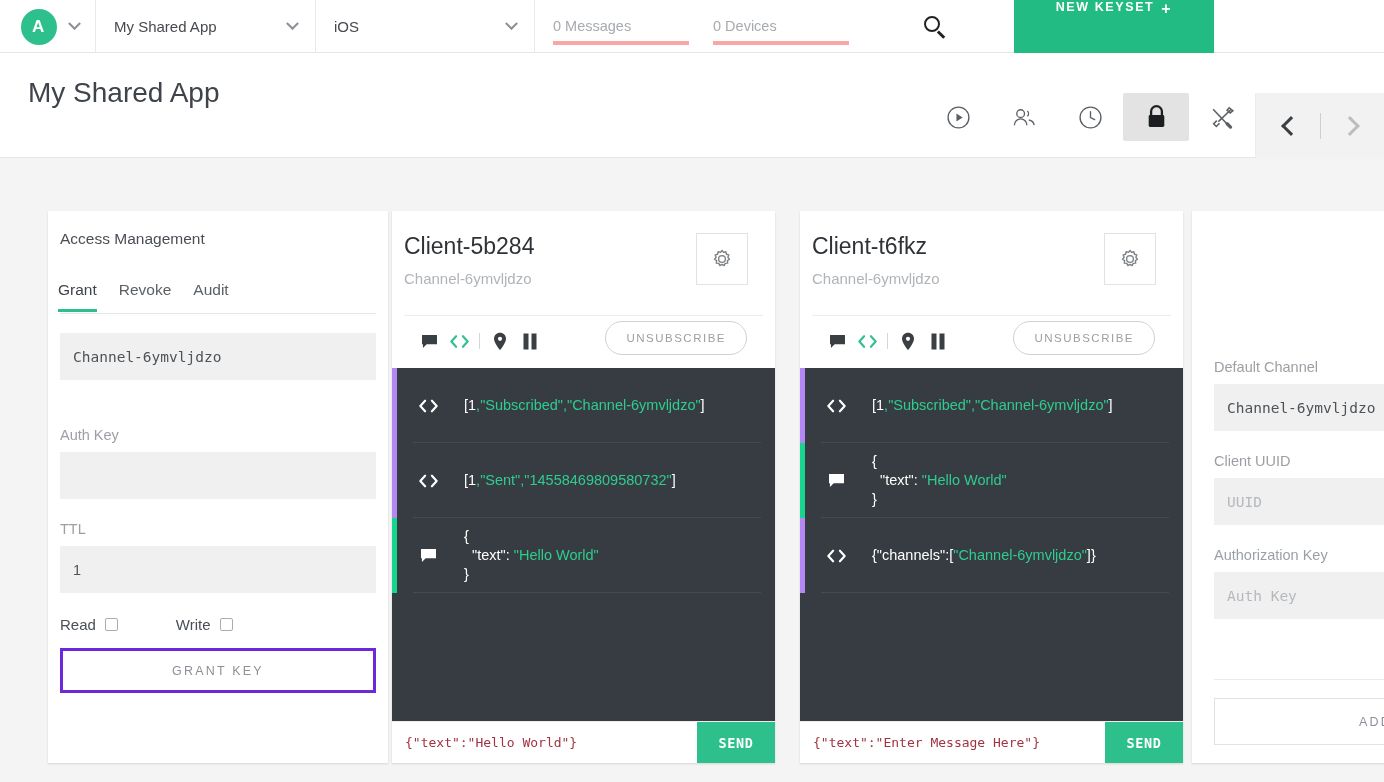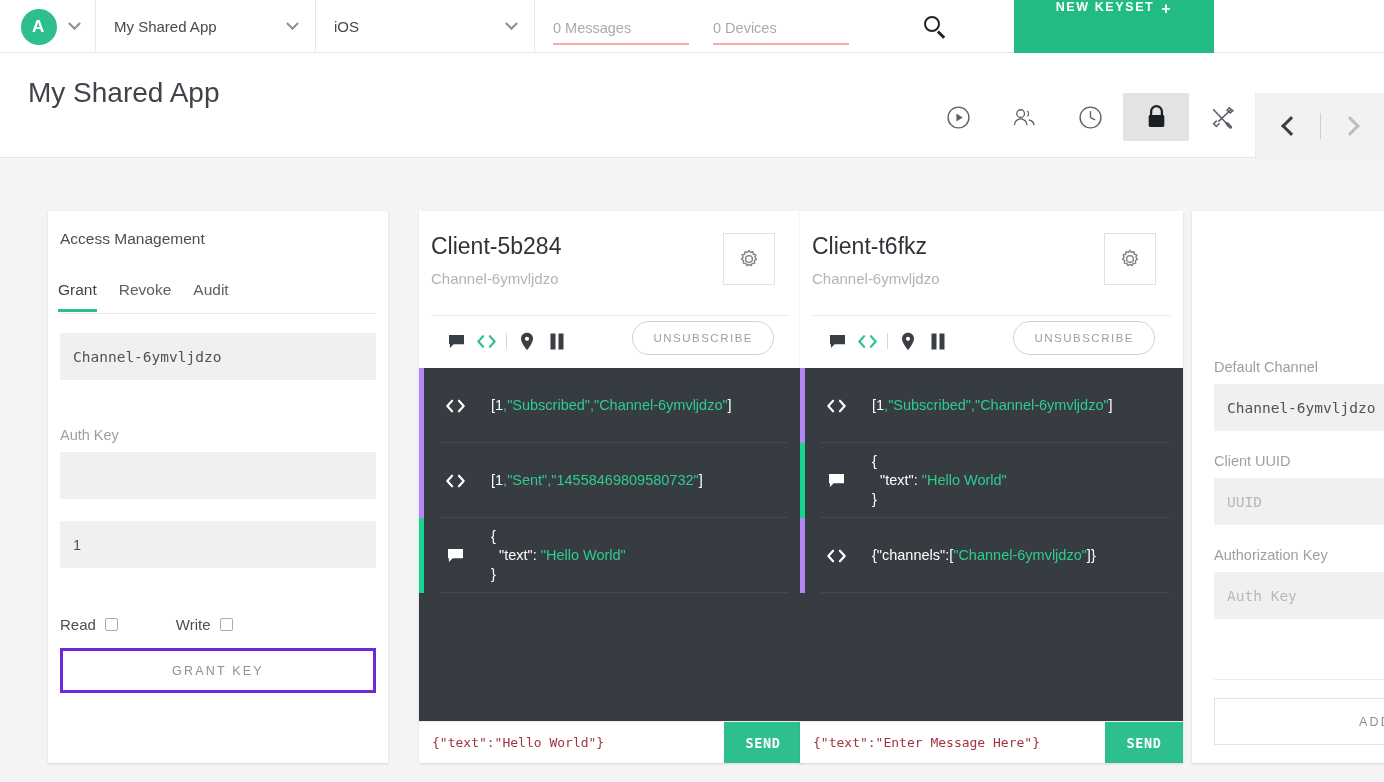--- a/index.html
+++ b/index.html
@@ -35,21 +35,21 @@
     display: inline-block; width: 9px; height: 9px;
     border-right: 2px solid #8a9096; border-bottom: 2px solid #8a9096;
     transform: rotate(45deg) translate(-2px,-2px);
   }
   .sel-cell { width: 220px; padding: 0 18px; justify-content: space-between; }
   .sel-cell.two { width: 219px; }
   .sel-label { font-size: 15px; color: #46494d; }
   .fld-cell { width: 160px; padding: 0 0 0 18px; align-items: flex-end; border-right: none; }
   .fld {
     width: 136px; padding-bottom: 7px;
-    border-bottom: 2px solid #fca5a5;
+    border-bottom: 4px solid #fca5a5;
     font-size: 14.5px; color: #a7abaf;
     margin-bottom: 8px;
   }
   .search-cell { flex: 1; justify-content: center; border-right: none; }
   .search-ico { width: 24px; height: 24px; position: relative; }
   .search-ico i {
     position: absolute; left: 1px; top: 1px;
     width: 16px; height: 16px; border: 2.4px solid #222; border-radius: 50%;
   }
   .search-ico b {
@@ -131,21 +131,21 @@
   .gap { width: 58px; }
   .grant-btn {
     position: absolute; left: 12px; top: 437px;
     width: 316px; height: 45px; border: 3px solid #6d28d9; background: #fff;
     display: flex; align-items: center; justify-content: center;
     font-size: 12.5px; letter-spacing: 2.2px; color: #8d9197; cursor: pointer;
   }
 
   
   .client-card { width: 383px; height: 552px; background: #fff; }
-  #card-c1 { left: 419px; }
+  #card-c1 { left: 392px; }
   #card-c2 { left: 800px; }
   #card-c3 { left: 1192px; width: 383px; }
 
   .cc-name { position:absolute; left: 12px; top: 22px; font-size: 23px; color: #2f3337; }
   .cc-chan { position:absolute; left: 12px; top: 59px; font-size: 15px; color: #b0b4b8; }
   .gear-box {
     position: absolute; right: 27px; top: 22px;
     width: 52px; height: 52px; border: 1px solid #e2e2e2; background: #fff;
     display: flex; align-items: center; justify-content: center; cursor: pointer;
   }
@@ -311,20 +311,21 @@
       <div class="fgroup" style="top:122px;">
         <div class="finput mono">Channel-6ymvljdzo</div>
       </div>
 
       <div class="fgroup" style="top:216px;">
         <div class="flabel">Auth Key</div>
         <div class="finput mono empty"></div>
       </div>
 
       <div class="fgroup" style="top:310px;">
+        <div class="flabel">TTL</div>
         <div class="finput">1</div>
       </div>
 
       <div class="checkrow">
         <span class="chk-label">Read</span>
         <span class="chk"></span>
         <span class="gap"></span>
         <span class="chk-label">Write</span>
         <span class="chk"></span>
       </div>

